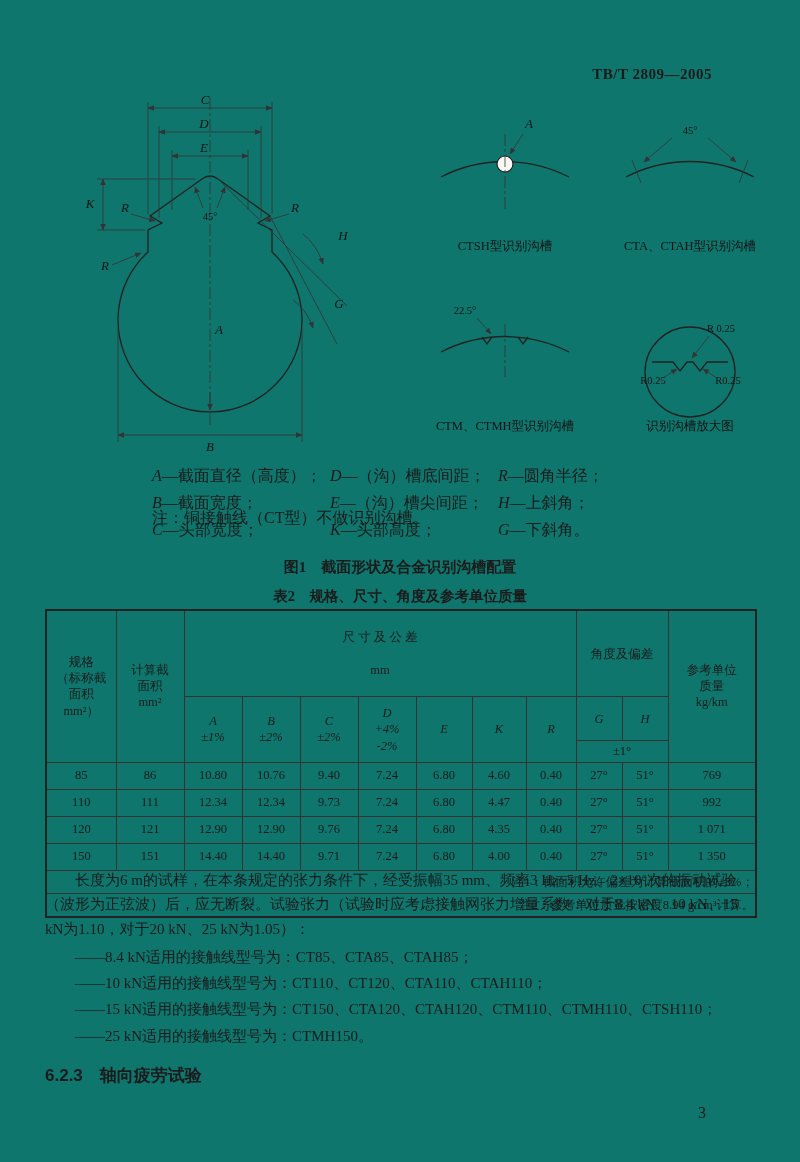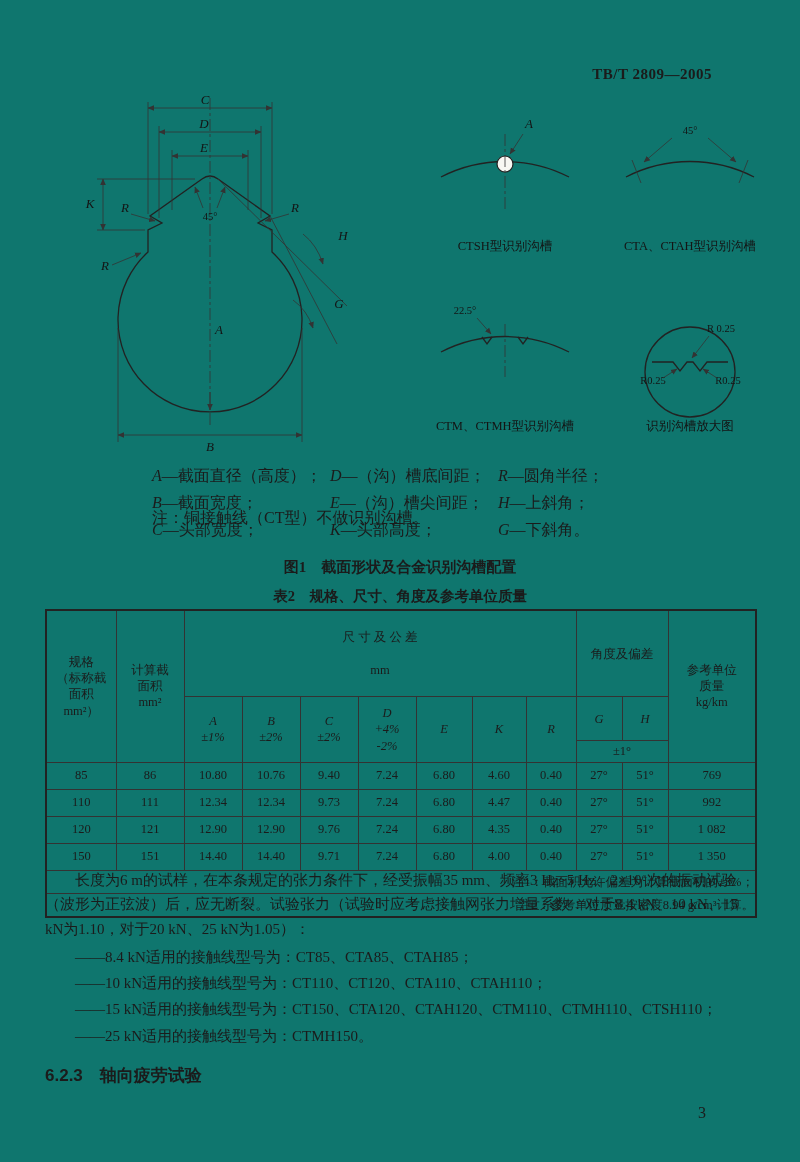--- a/index.html
+++ b/index.html
@@ -267,21 +267,21 @@
           <td>121</td>
           <td>12.90</td>
           <td>12.90</td>
           <td>9.76</td>
           <td>7.24</td>
           <td>6.80</td>
           <td>4.35</td>
           <td>0.40</td>
           <td>27°</td>
           <td>51°</td>
-          <td>1 082</td>
+          <td>1 071</td>
         </tr>
         <tr class="data">
           <td>150</td>
           <td>151</td>
           <td>14.40</td>
           <td>14.40</td>
           <td>9.71</td>
           <td>7.24</td>
           <td>6.80</td>
           <td>4.00</td>

